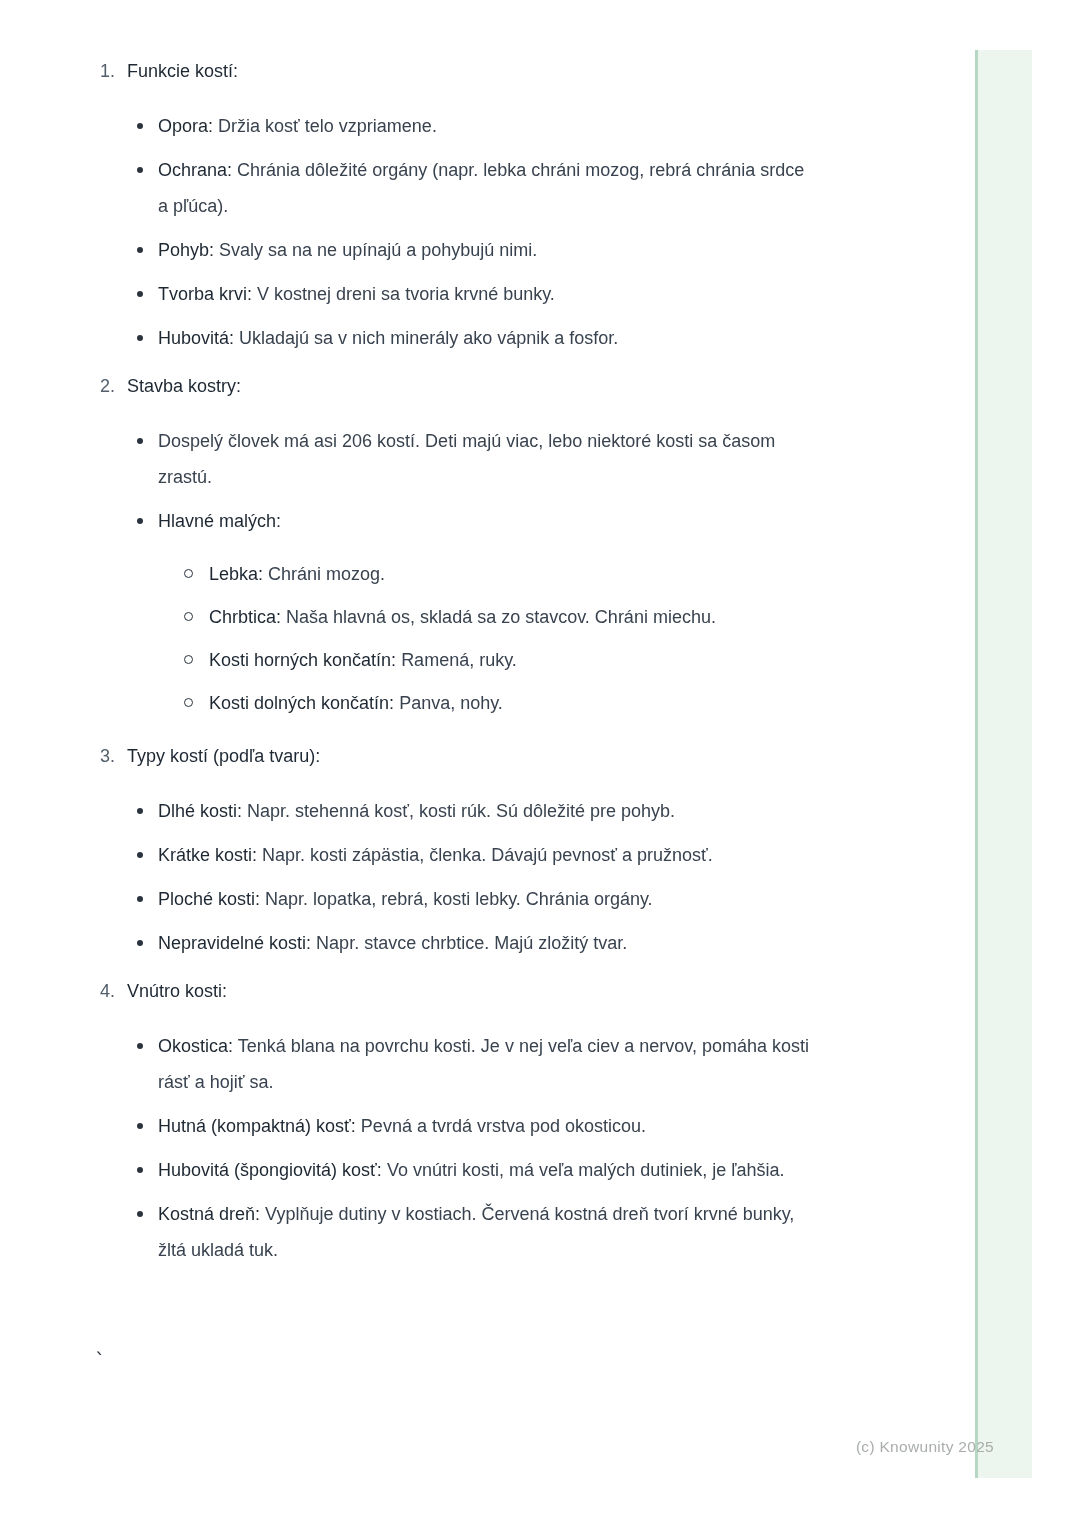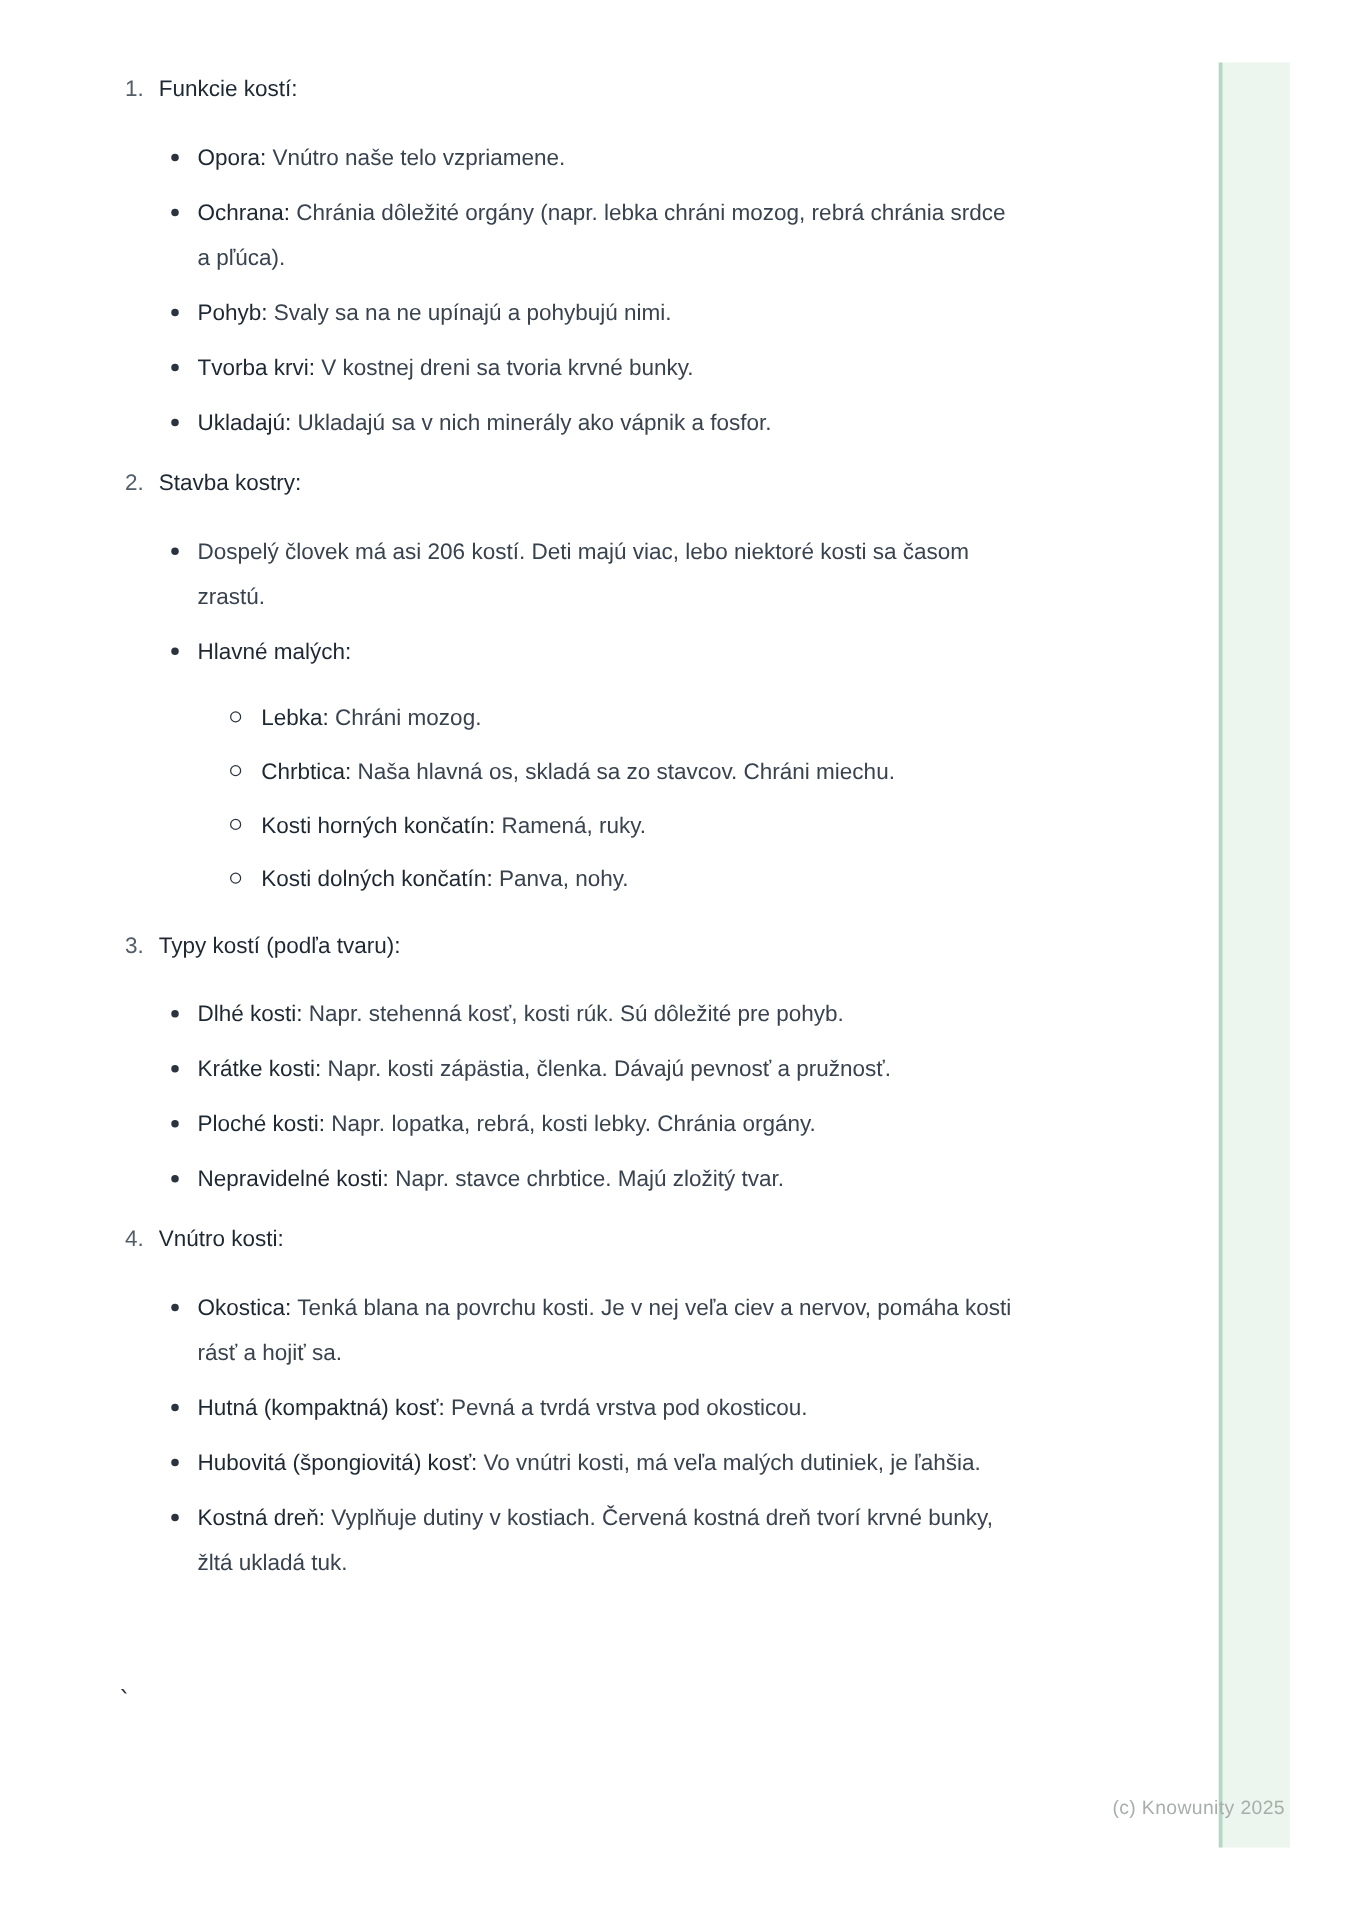--- a/index.html
+++ b/index.html
@@ -70,53 +70,53 @@
     border:1.5px solid #2a333e;
   }
   .b{font-weight:400;color:var(--bold-color);}
   .t{color:var(--body-color);}
   .stray{
     position:absolute;left:94px;top:1348px;
     font-size:20px;color:#2a333e;z-index:1;
     font-family:"DejaVu Sans Mono",monospace;
   }
   .watermark{
-    position:absolute;top:1438px;right:52px;
+    position:absolute;top:1438px;right:86px;
     font-size:15.5px;letter-spacing:0.3px;
     color:var(--watermark-color);
     z-index:2;
   }
 </style>
 </head>
 <body>
 
 <div class="stripe"></div>
 
 <div class="content">
 
   <section>
     <h2 class="heading">
       <span class="num">1.</span>
       <span class="title">Funkcie kostí:</span>
     </h2>
     <ul class="lvl1">
       <li>
-          <span class="wrap"><span class="b">Opora:</span> <span class="t">Vnútro naše telo vzpriamene.</span></span>
+          <span class="wrap"><span class="b">Opora:</span> <span class="t">Držia kosť telo vzpriamene.</span></span>
         </li>
       <li>
           <span class="wrap"><span class="b">Ochrana:</span> <span class="t">Chránia dôležité orgány (napr. lebka chráni mozog, rebrá chránia srdce a pľúca).</span></span>
         </li>
       <li>
           <span class="wrap"><span class="b">Pohyb:</span> <span class="t">Svaly sa na ne upínajú a pohybujú nimi.</span></span>
         </li>
       <li>
           <span class="wrap"><span class="b">Tvorba krvi:</span> <span class="t">V kostnej dreni sa tvoria krvné bunky.</span></span>
         </li>
       <li>
-          <span class="wrap"><span class="b">Ukladajú:</span> <span class="t">Ukladajú sa v nich minerály ako vápnik a fosfor.</span></span>
+          <span class="wrap"><span class="b">Hubovitá:</span> <span class="t">Ukladajú sa v nich minerály ako vápnik a fosfor.</span></span>
         </li>
     </ul>
   </section>
 
   <section>
     <h2 class="heading">
       <span class="num">2.</span>
       <span class="title">Stavba kostry:</span>
     </h2>
     <ul class="lvl1">

